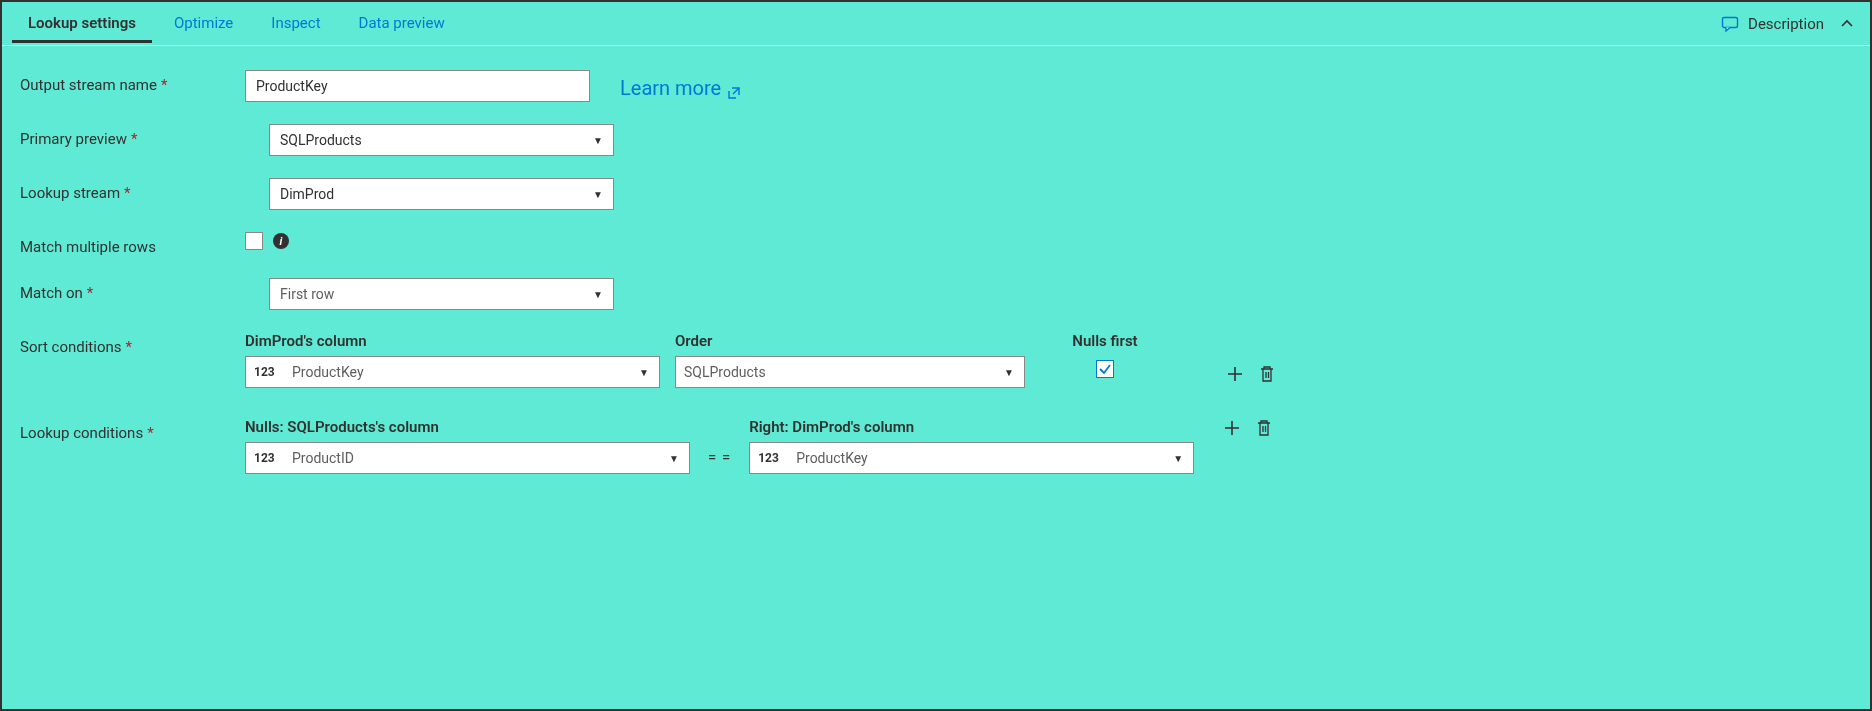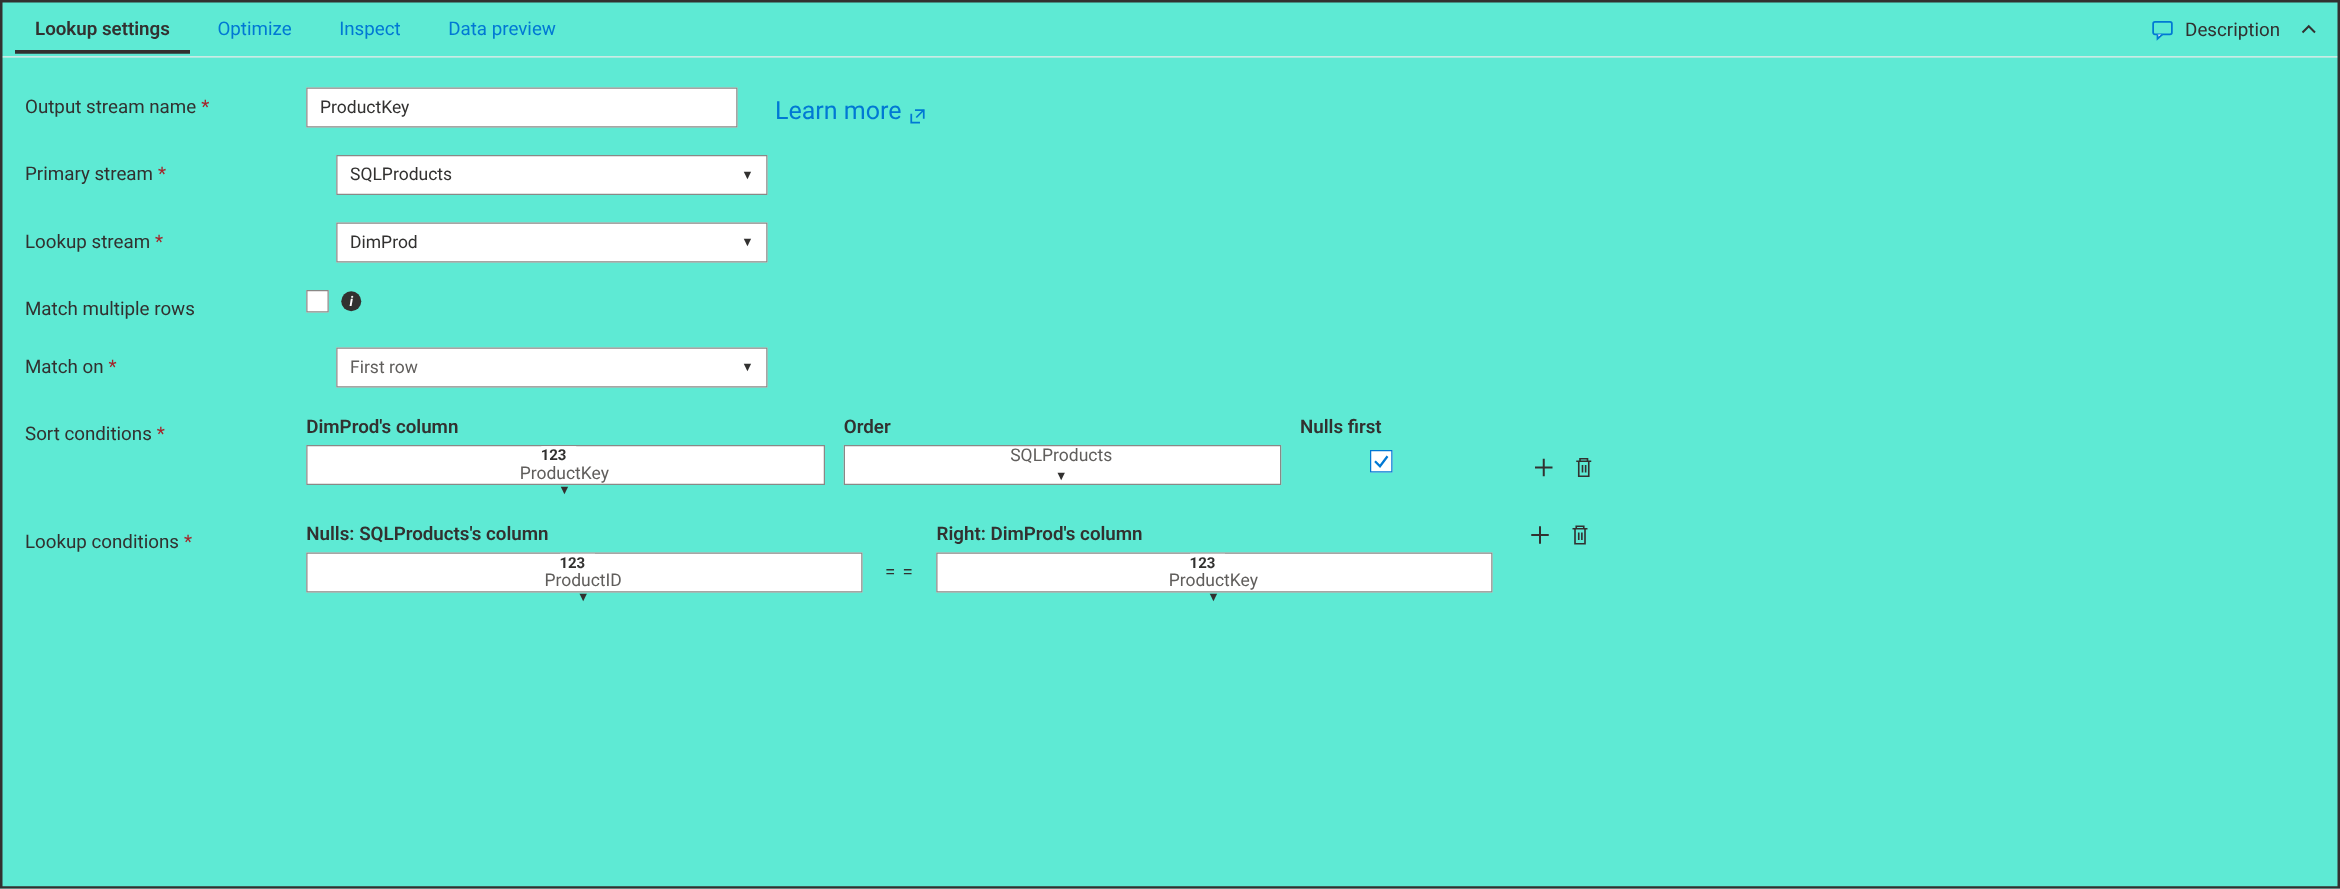--- a/index.html
+++ b/index.html
@@ -112,34 +112,34 @@
       width:16px; height:16px; border-radius:50%;
       background:#323130; color:#fff;
       display:inline-flex; align-items:center; justify-content:center;
       font-size:11px; font-weight:700;
       margin-left:8px;
       font-style:italic;
     }
     .section-cols { display:flex; gap:15px; }
     .colblock { display:flex; flex-direction:column; gap:6px; }
     .colhdr { font-weight:600; font-size:15px; }
-    .colselect { width:415px; justify-content:space-between; cursor:pointer; position:relative; padding-left:8px;flex-direction:column; }
+    .colselect { width:415px; justify-content:space-between; cursor:pointer; position:relative; padding-left:8px; }
     .colselect.med { width:350px; }
     .type-tag {
       background:#fff;
       border:none;
       color:#323130;
       font-weight:700;
       font-size:12px;
       margin-right:10px;
       width:28px;
       text-align:left;
     }
     .colselect .value { color:#605e5c; flex:1; }
-    .nulls { width:130px; align-items:flex-start; text-align:center; }
+    .nulls { width:130px; align-items:center; text-align:center; }
     .nulls .checkbox { margin:4px auto 0; }
     .rowicons { display:flex; align-items:flex-end; gap:12px; padding-bottom:4px; padding-left:40px; }
     .iconbtn {
       width:20px; height:20px;
       display:inline-flex; align-items:center; justify-content:center;
       cursor:pointer; color:#323130;
     }
     .eq { font-size:15px; align-self:flex-end; padding-bottom:8px; letter-spacing:1px; }
     .lookup-row { display:flex; gap:18px; align-items:flex-start; }
     .lookup-col .colselect { width:445px; }
@@ -189,21 +189,21 @@
                 <path d="M12 2 L6 8" stroke="#0078d4" stroke-width="1.4"></path>
                 <path d="M9 12 H2 V5" stroke="#0078d4" stroke-width="1.4" fill="none"></path>
               </svg>
           </span>
         </a>
       </div>
     </div>
 
     <div class="row">
       <div class="label">
-        <span>Primary stream</span><span class="req">*</span>
+        <span>Primary preview</span><span class="req">*</span>
       </div>
       <div class="controls">
         <div class="selectbox">
           <span>SQLProducts</span>
           <span class="caret">▼</span>
         </div>
       </div>
     </div>
 
     <div class="row">

